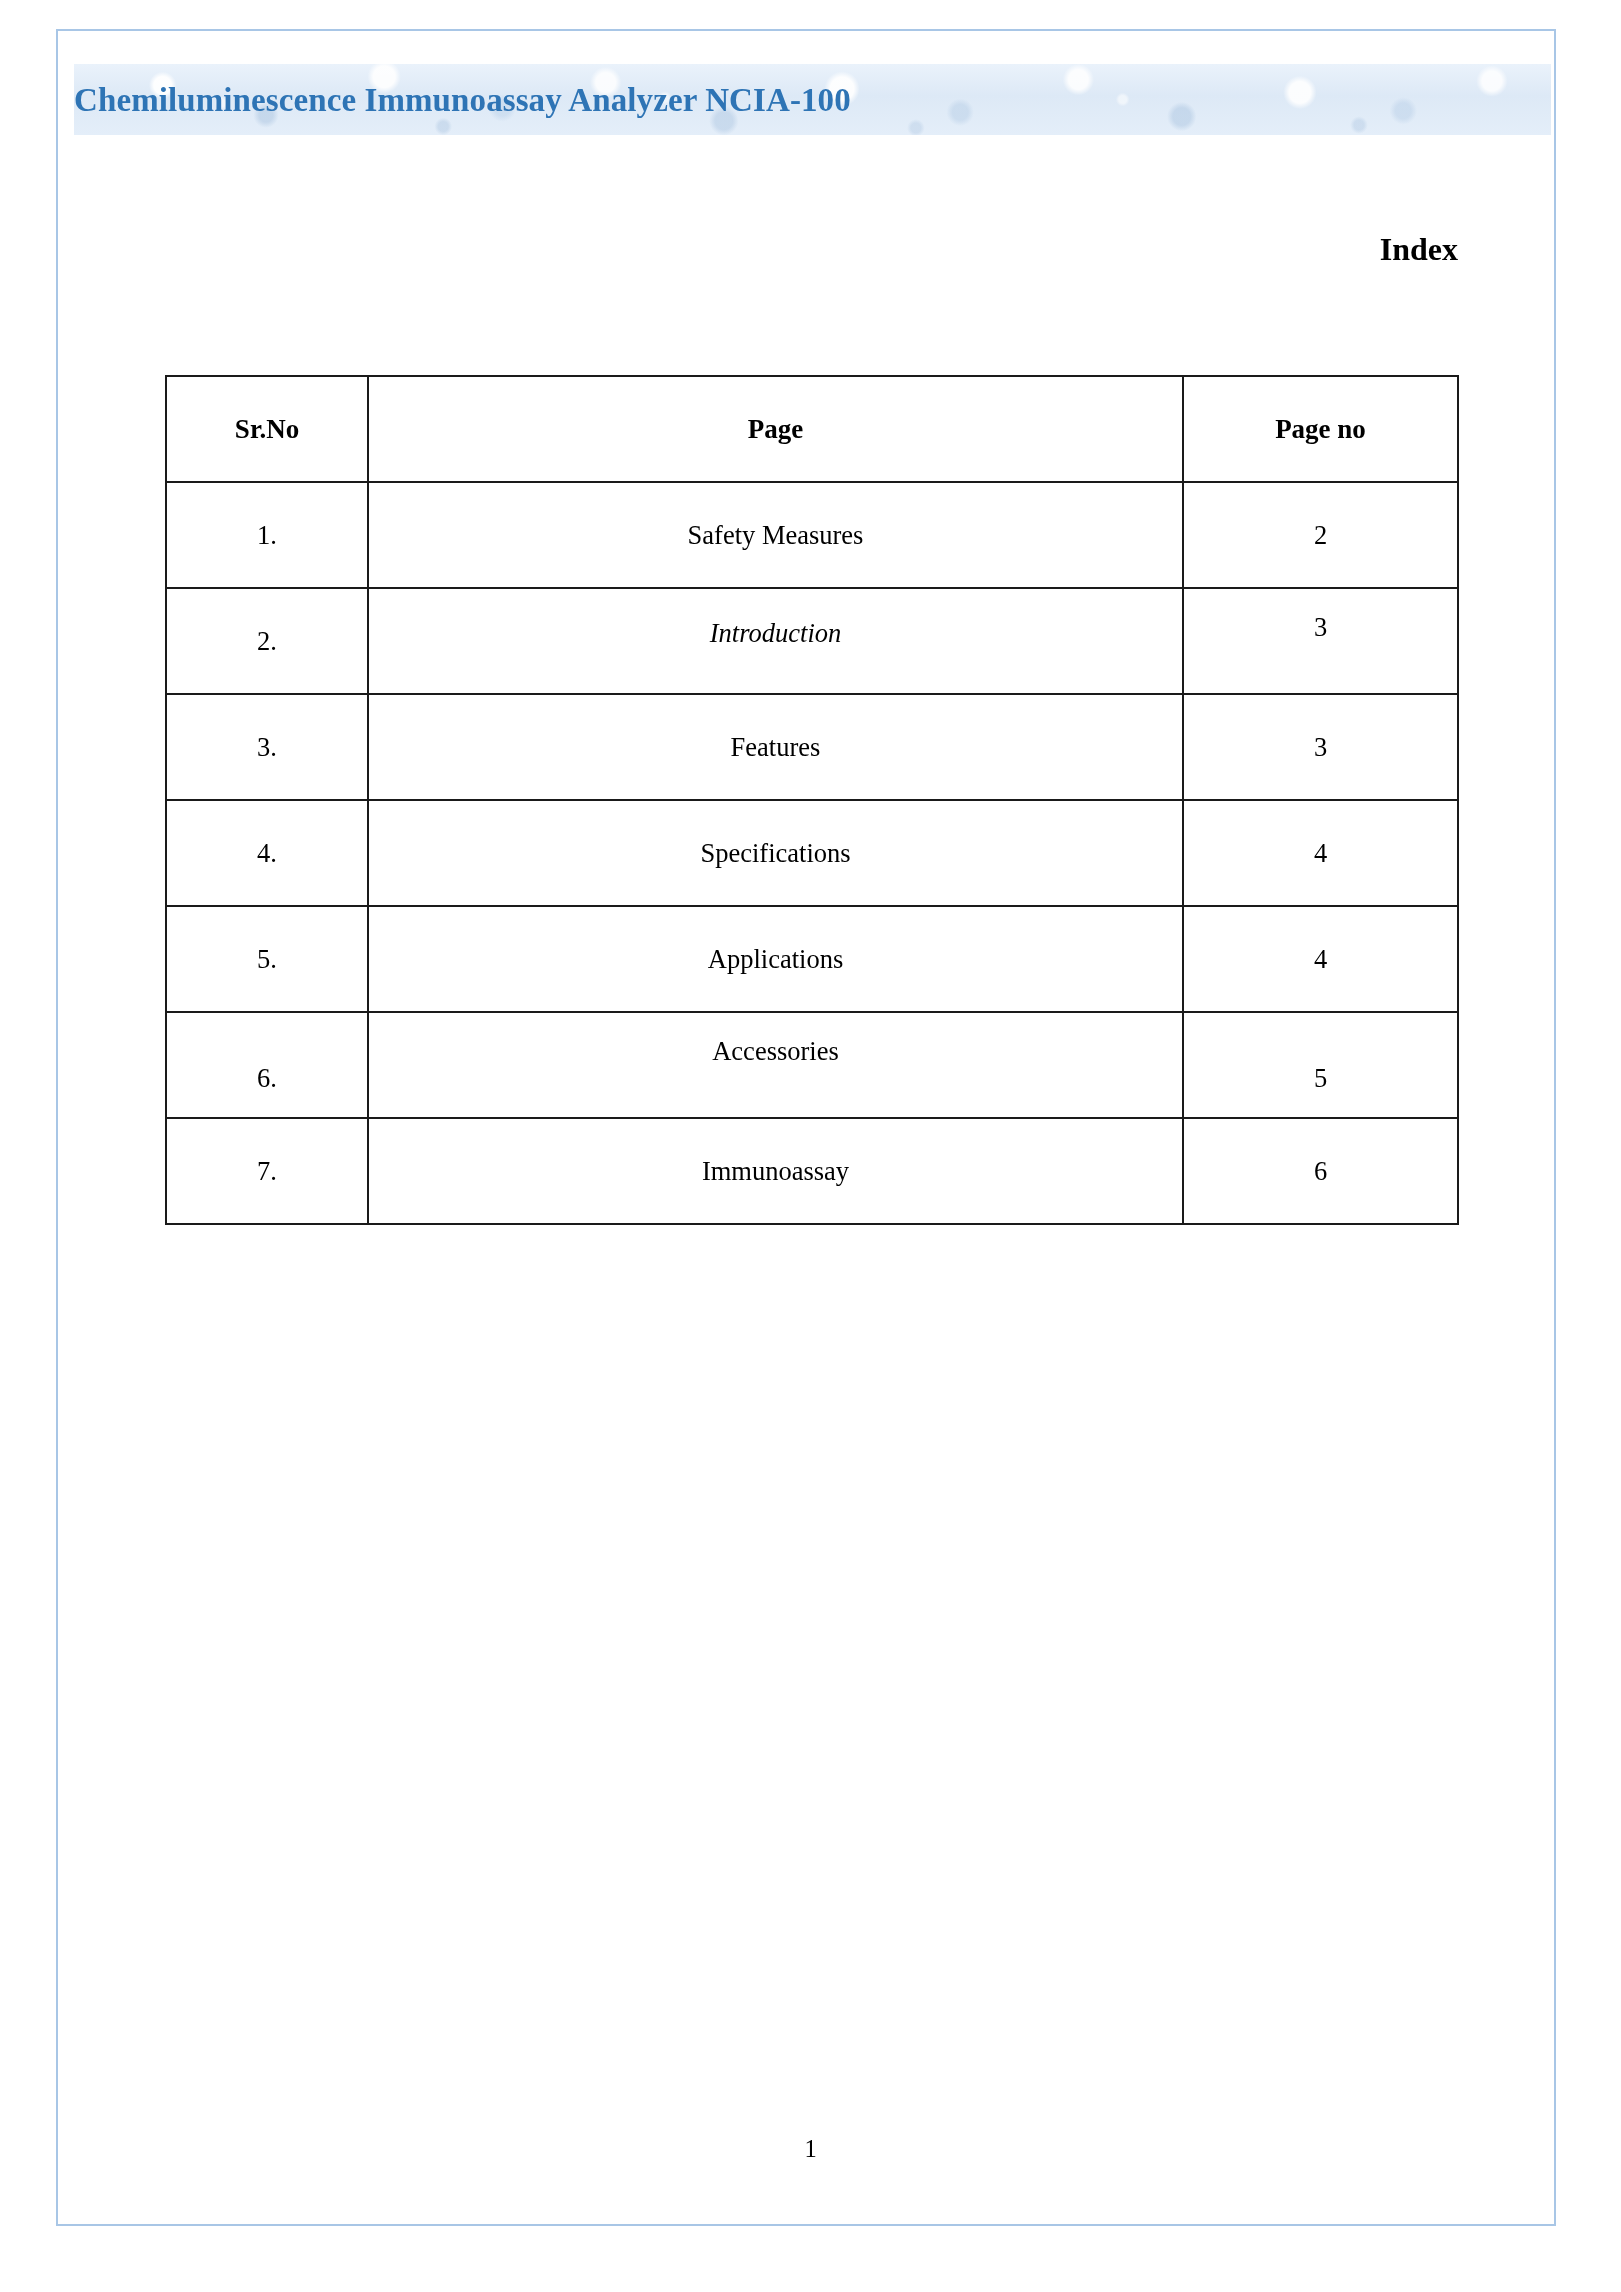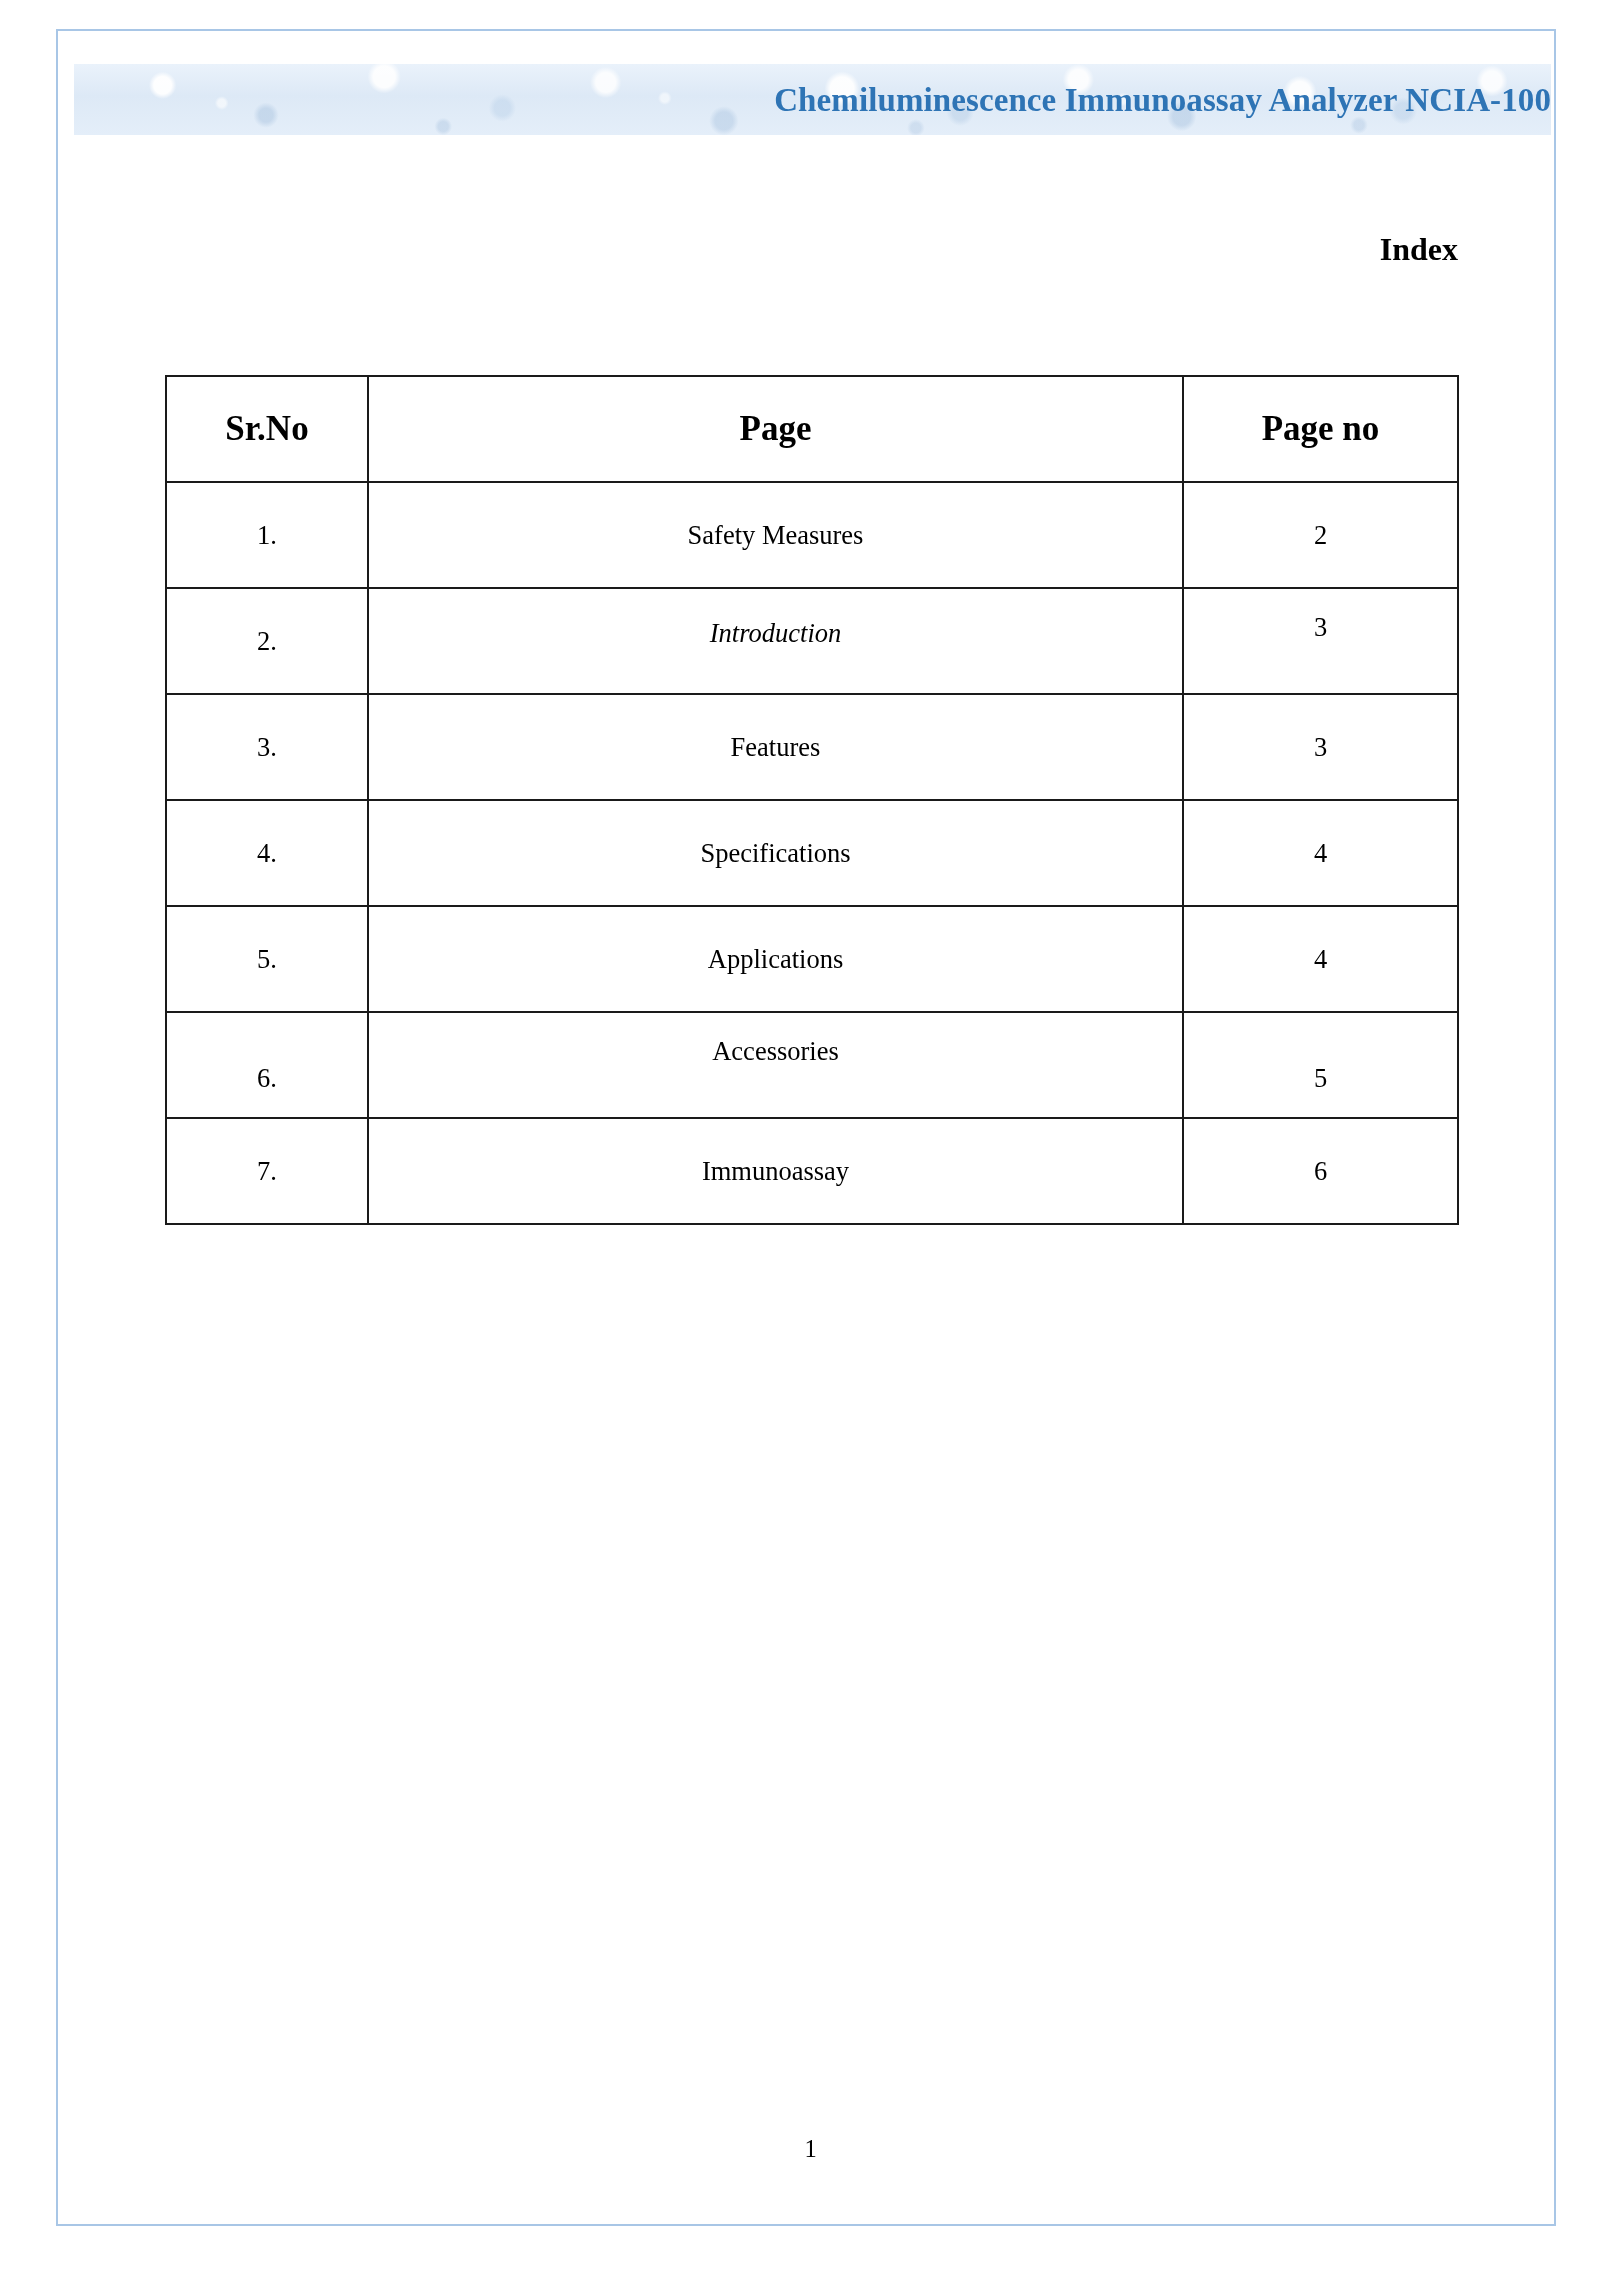--- a/index.html
+++ b/index.html
@@ -67,29 +67,28 @@
       radial-gradient(circle at 87% 86%, rgba(160,188,219,0.32) 0 4.9px, rgba(160,188,219,0) 8.8px);
     pointer-events: none;
   }
 
   #header-title {
     position: absolute;
     left: 0;
     right: 0;
     top: 50%;
     transform: translateY(-50%);
-    text-align: right;
+    text-align: left;
     font-family: "Liberation Serif", "DejaVu Serif", serif;
     font-size: 33px;
     font-weight: bold;
     color: #2e74b5;
     letter-spacing: 0.1px;
     white-space: nowrap;
     z-index: 2;
-    margin-left: 11px;
   }
 
   
   #index-heading {
     position: absolute;
     left: 165px;
     top: 231px;
     width: 1293px;
     text-align: right;
     font-size: 32px;
@@ -116,21 +115,21 @@
   #index-table th,
   #index-table td {
     border: 2px solid #1a1a1a;
     text-align: center;
     color: #000000;
     padding: 0;
   }
 
   #index-table thead th {
     height: 104px;
-    font-size: 35px;
+    font-size: 27px;
     font-weight: bold;
     vertical-align: middle;
   }
 
   #index-table tbody td {
     height: 104px;
     font-size: 26.5px;
     font-weight: normal;
     vertical-align: middle;
   }

